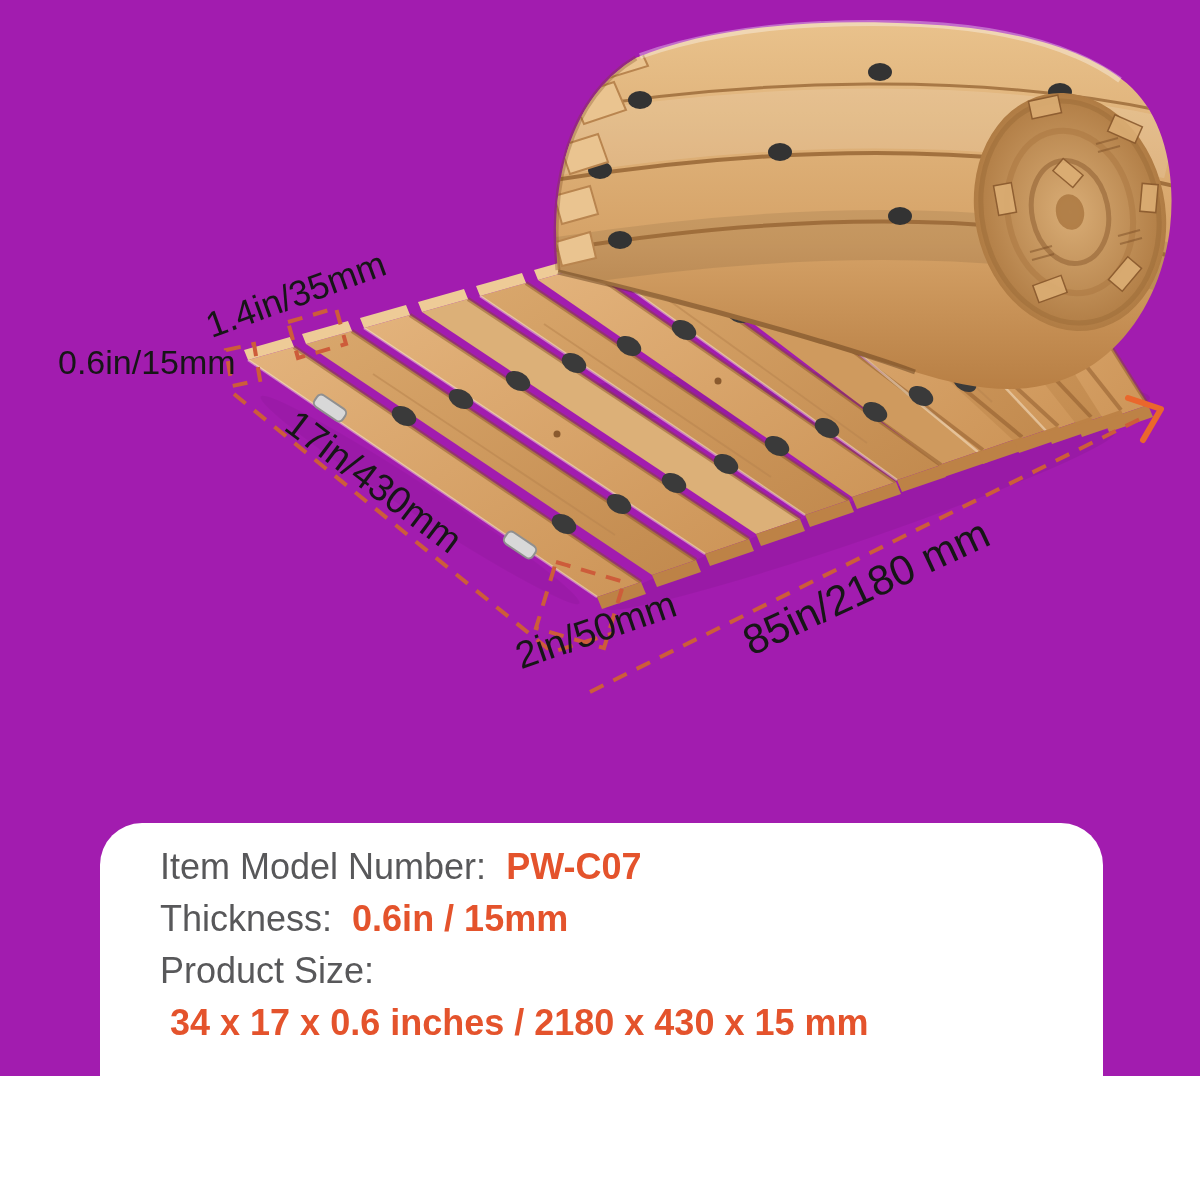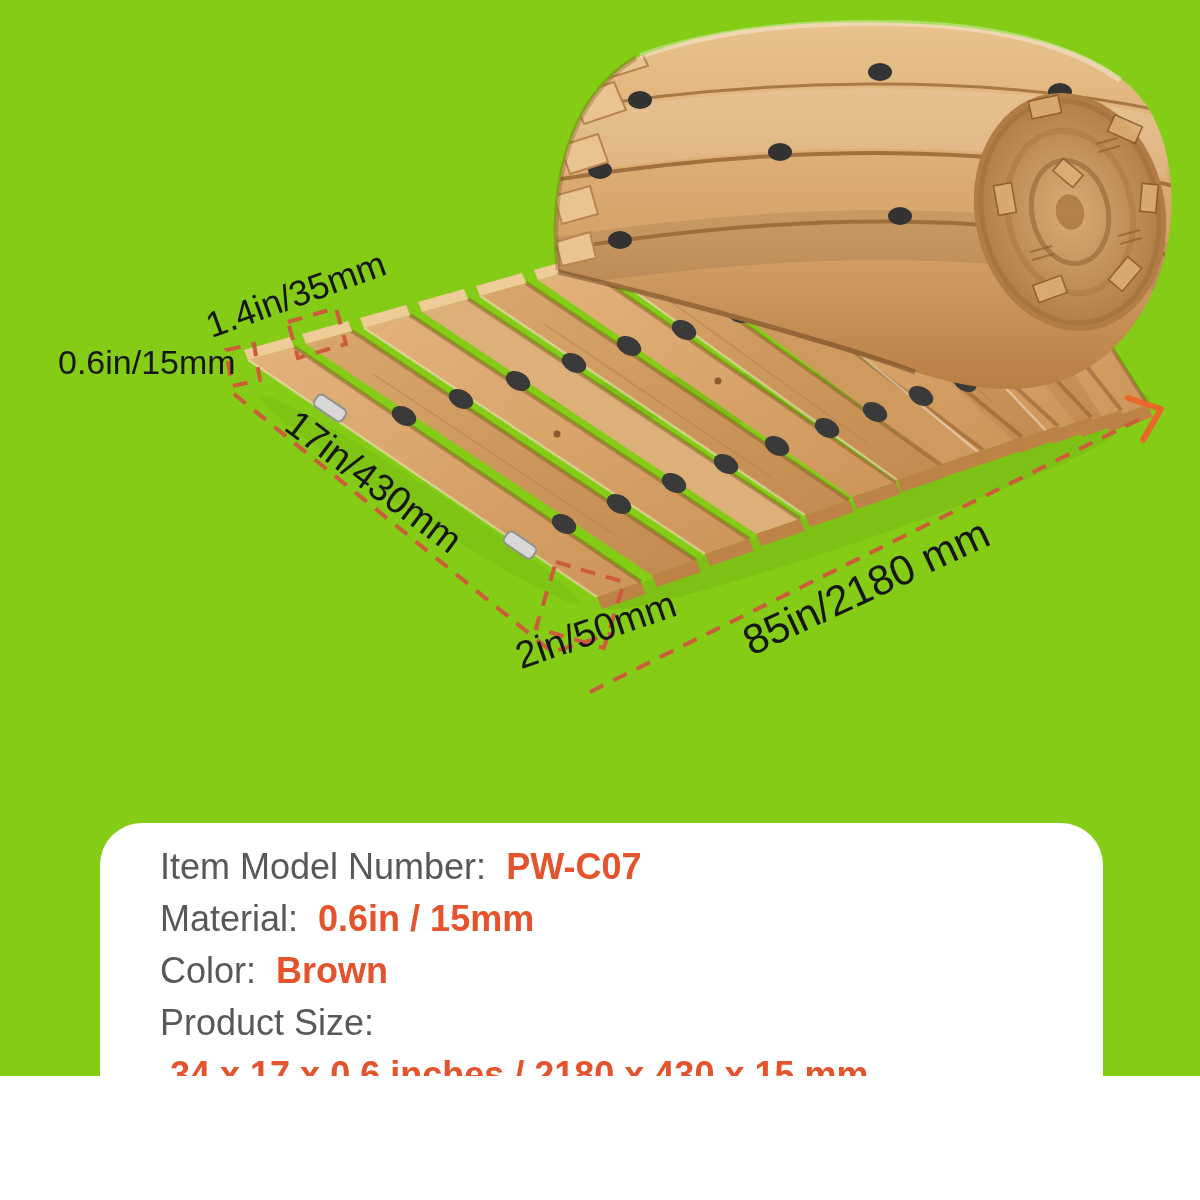--- a/index.html
+++ b/index.html
@@ -1,17 +1,17 @@
 <!DOCTYPE html>
 <html><head>
 <meta charset="utf-8">
 <style>
   html,body{margin:0;padding:0;}
   body{width:1200px;height:1200px;overflow:hidden;font-family:"Liberation Sans",sans-serif;}
-  .stage{position:relative;width:1200px;height:1076px;background:#84cc16;overflow:hidden;}
+  .stage{position:relative;width:1200px;height:1076px;background:#a21caf;overflow:hidden;}
   .photo-svg{position:absolute;left:0;top:0;}
   .ann{fill:#161616;font-family:"Liberation Sans",sans-serif;font-weight:400;}
   .panel{
     position:absolute;left:100px;top:823px;width:1003px;height:377px;
     background:#ffffff;border-radius:42px;box-sizing:border-box;
     padding:18px 40px 0 60px;
   }
   .row{height:52px;line-height:52px;font-size:36px;white-space:nowrap;}
   .lbl{color:#58585a;font-weight:400;}
   .val{color:#e4532c;font-weight:700;}
@@ -237,26 +237,22 @@
     <text class="ann" transform="translate(600,642) rotate(-19)" text-anchor="middle" font-size="38">2in/50mm</text>
     <text class="ann" transform="translate(872,600) rotate(-25)" text-anchor="middle" font-size="42">85in/2180 mm</text>
   </svg>
 
   <div class="panel">
     <div class="row">
       <span class="lbl">Item Model Number:</span>
       <span class="val">PW-C07</span>
     </div>
     <div class="row">
-      <span class="lbl">Material:</span>
+      <span class="lbl">Thickness:</span>
       <span class="val">0.6in / 15mm</span>
-    </div>
-    <div class="row">
-      <span class="lbl">Color:</span>
-      <span class="val">Brown</span>
     </div>
     <div class="row">
       <span class="lbl">Product Size:</span>
       <span class="val"></span>
     </div>
     <div class="row">
       <span class="lbl"></span>
       <span class="val">34 x 17 x 0.6 inches / 2180 x 430 x 15 mm</span>
     </div>
   </div>

